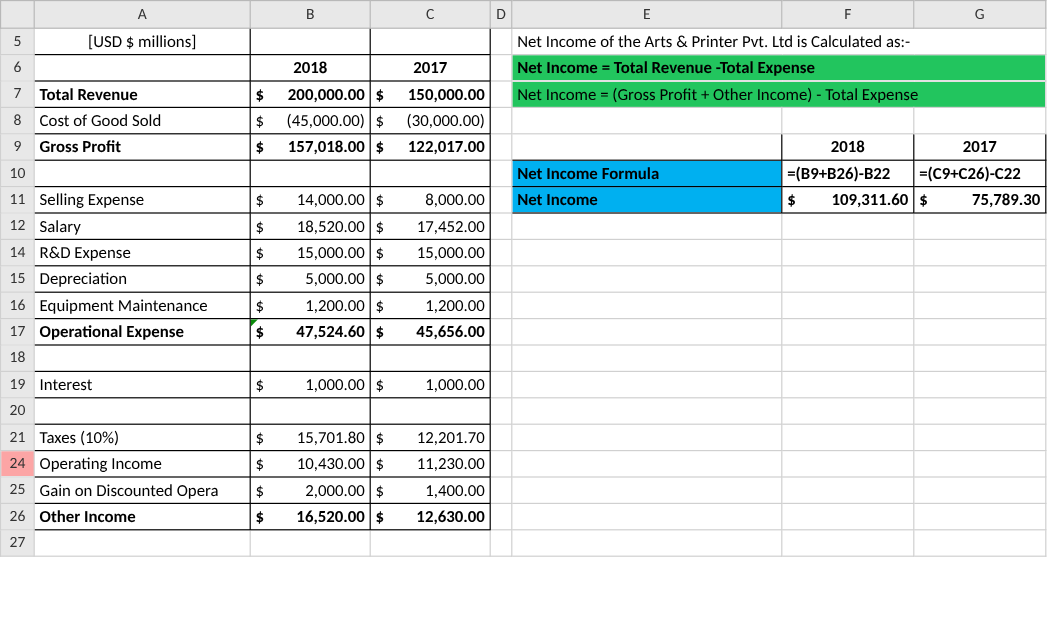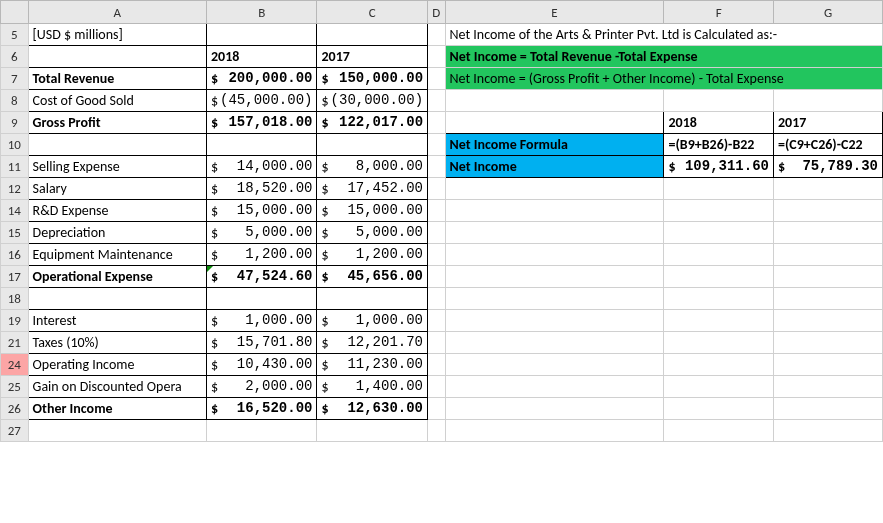--- a/index.html
+++ b/index.html
@@ -37,24 +37,24 @@
   .col-rowhdr { width: 28px; }
   .col-A { width: 180px; }
   .col-B { width: 100px; }
   .col-C { width: 100px; }
   .col-D { width: 18px; }
   .col-E { width: 225px; }
   .col-F { width: 110px; }
   .col-G { width: 110px; }
   .rh { background:#e8e8e8; text-align:center; font-size:13px; color:#333; border:1px solid #b8b8b8;}
   .b { font-weight: bold; }
-  .ctr { text-align: left; margin-top: 46px; }
+  .ctr { text-align: center; margin-top: 46px; }
   .money { display:flex; justify-content:space-between; }
   .money .sym { padding-right:2px;}
-  .money .val { text-align:right; white-space:nowrap;font-family:Liberation Mono, monospace;}
+  .money .val { text-align:right; white-space:nowrap;}
   .neg .val::before { content:"("; }
   .neg .val::after { content:")"; }
   
   .yellow { background: #22c55e; }
   .cyan { background: #00b0f0; }
   .red-outline-top { border-top:2px solid red !important; }
   .red-outline-left { border-left:2px solid red !important; }
   .red-outline-right { border-right:2px solid red !important; }
   .red-outline-bottom { border-bottom:2px solid red !important; }
   .black-border { border:1px solid #000 !important; }
@@ -337,20 +337,30 @@
             <span class="sym">$</span>
             <span class="val">1,000.00</span>
           </div>
         </td>
     <td></td>
         <td></td>
         <td></td>
         <td></td>
   </tr>
 
+  <tr>
+    <td class="rh">20</td>
+    <td class="black-border"></td>
+    <td class="black-border"></td>
+    <td class="black-border"></td>
+    <td></td>
+        <td></td>
+        <td></td>
+        <td></td>
+  </tr>
 
   <tr>
     <td class="rh">21</td>
     <td class="black-border">Taxes (10%)</td>
     <td class="black-border">
           <div class="money">
             <span class="sym">$</span>
             <span class="val">15,701.80</span>
           </div>
         </td>

